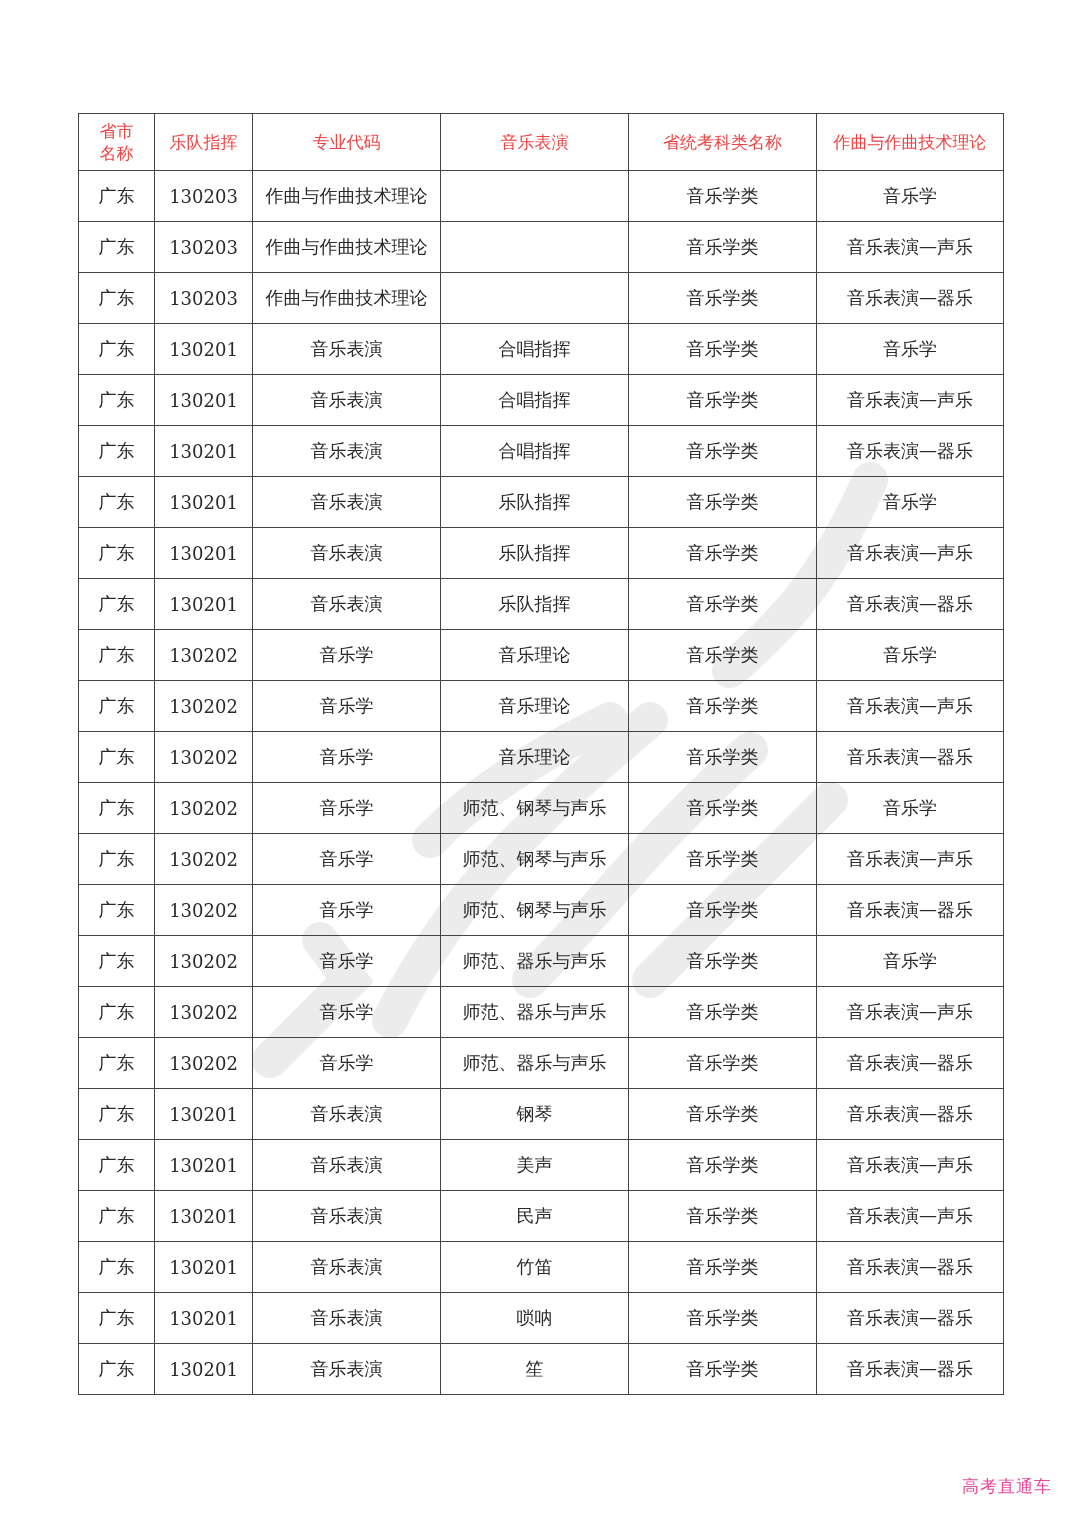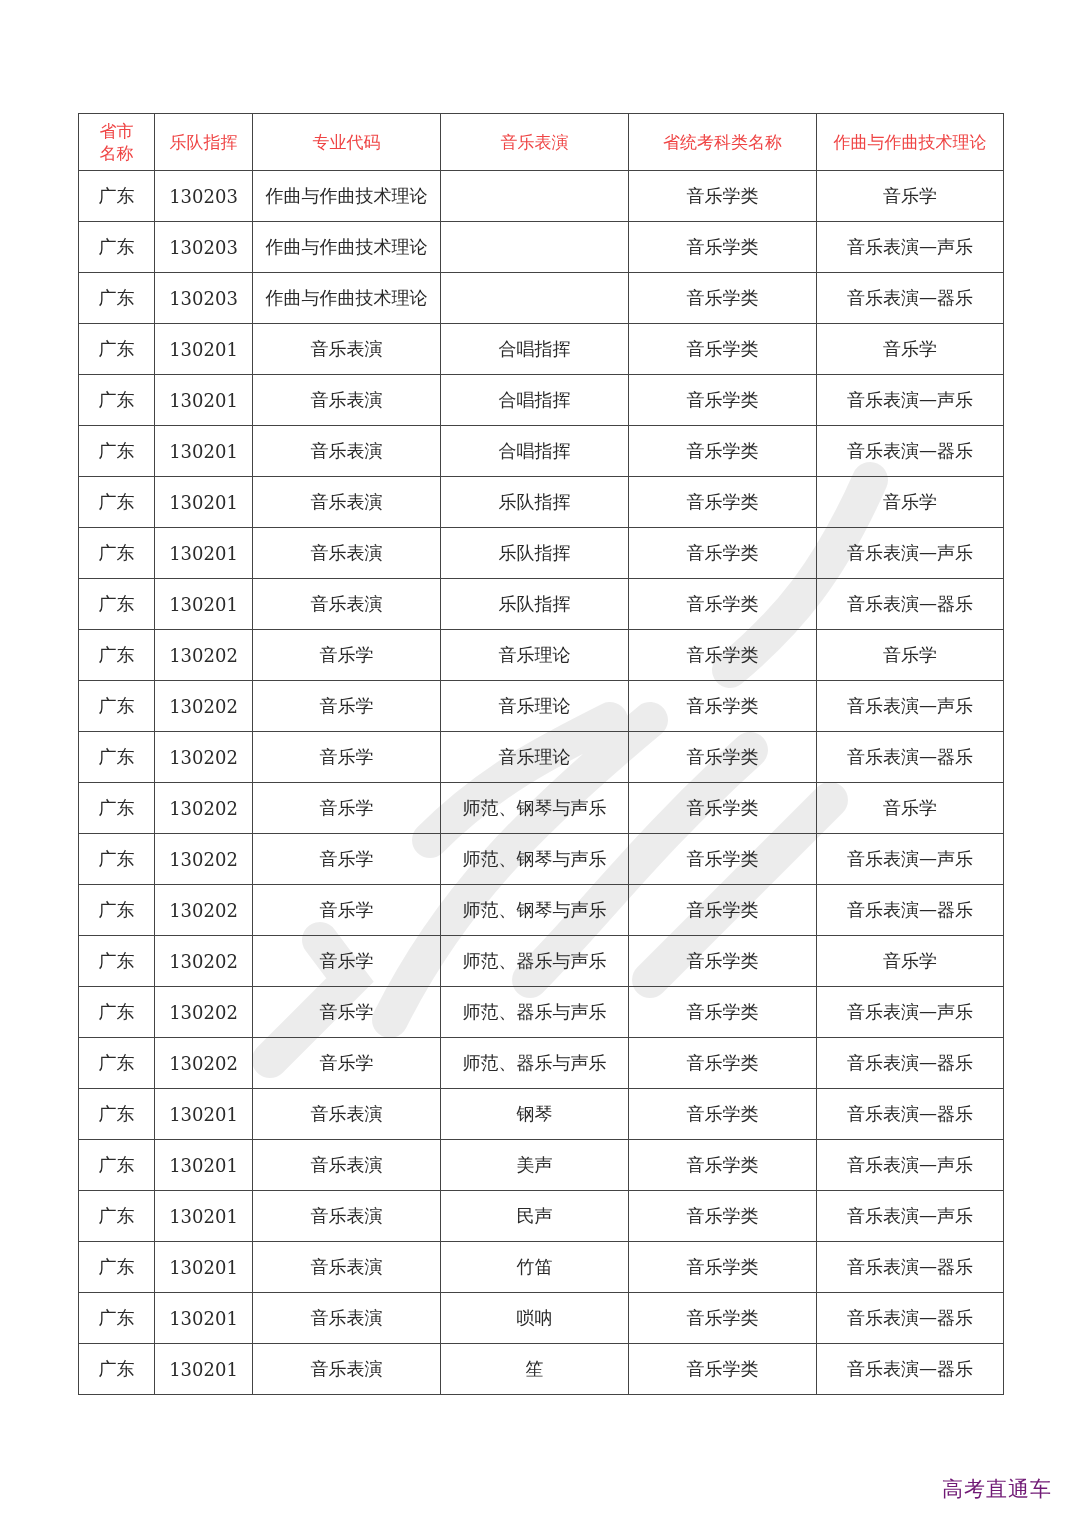--- a/index.html
+++ b/index.html
@@ -9,21 +9,21 @@
                pointer-events:none; opacity:0.07; }
   table.grid { position:absolute; left:78px; top:113px; border-collapse:collapse;
                table-layout:fixed; width:926px; }
   table.grid th, table.grid td { border:1.5px solid #444; text-align:center;
                vertical-align:middle; padding:0; font-weight:normal; }
   table.grid th { height:56px; font-family: "DejaVu Sans", "Liberation Sans", sans-serif;
                   font-size:17px; color:#ef4444; line-height:22px; }
   table.grid td { height:50px; font-size:18px; color:#2a2a2a; white-space:nowrap; }
   .col-prov { width:76px; } .col-code { width:98px; } .col-name { width:188px; }
   .col-dir { width:188px; } .col-cat { width:188px; } .col-sub { width:187px; }
-  .footer-mark { position:absolute; right:28px; top:1475px; font-size:21px; color:#701a75;
+  .footer-mark { position:absolute; right:28px; top:1475px; font-size:17px; color:#ec4899;
                  font-family: Liberation Serif, serif; letter-spacing:1px; }
 </style>
 </head>
 <body>
 
 <svg class="watermark" viewBox="0 0 700 700">
   <path d="M40 640 L120 560 L90 520 M160 600 C220 480 300 400 420 300 M300 560 C360 500 420 420 520 330 M420 560 L600 380 M500 250 C560 200 600 150 640 60 M200 420 C260 360 320 330 380 300" stroke="#000" stroke-width="36" fill="none" stroke-linecap="round"></path>
 </svg>
 
 <table class="grid">

